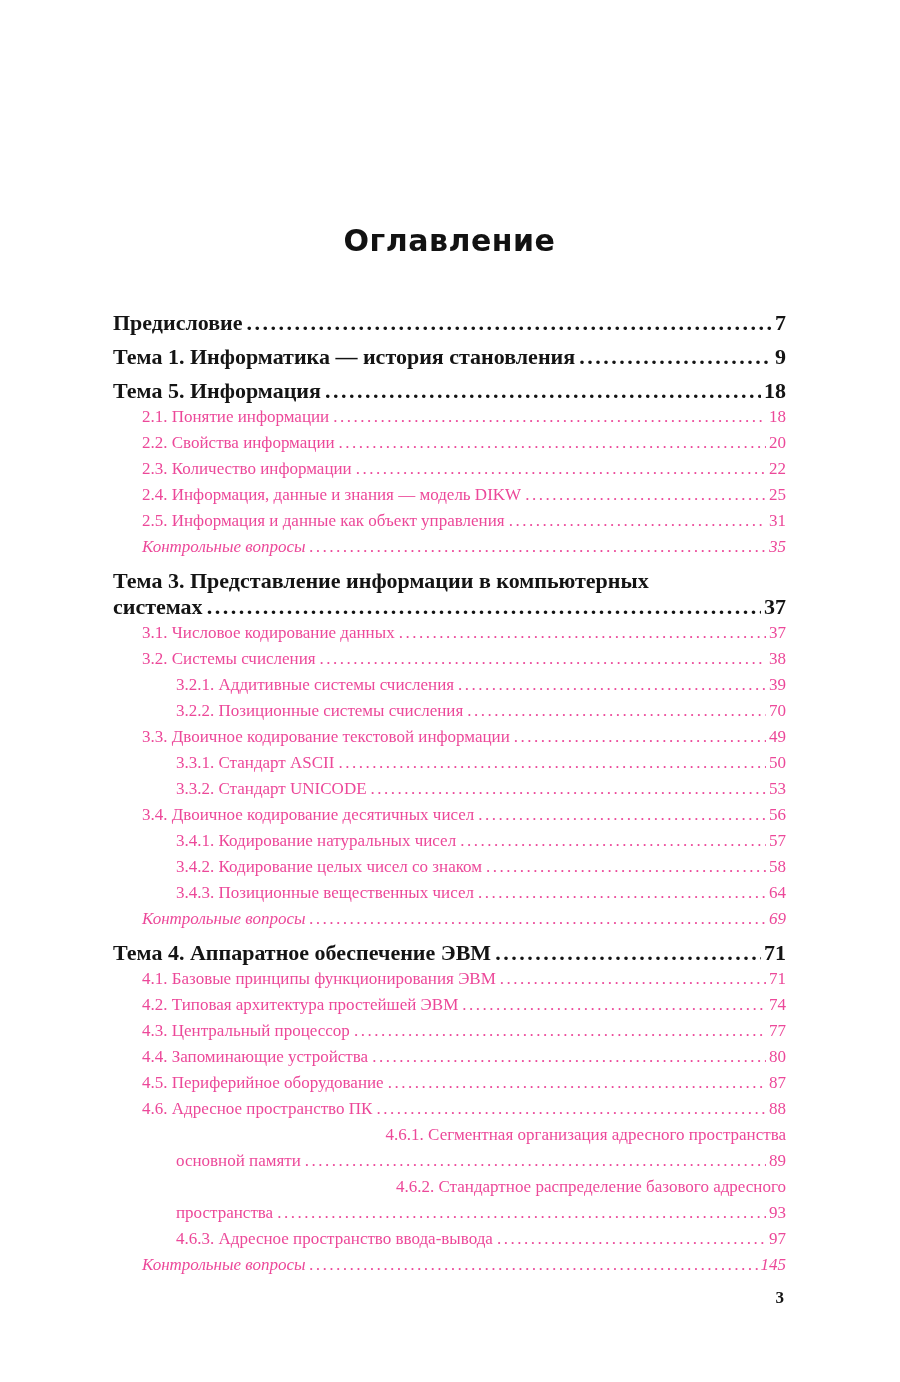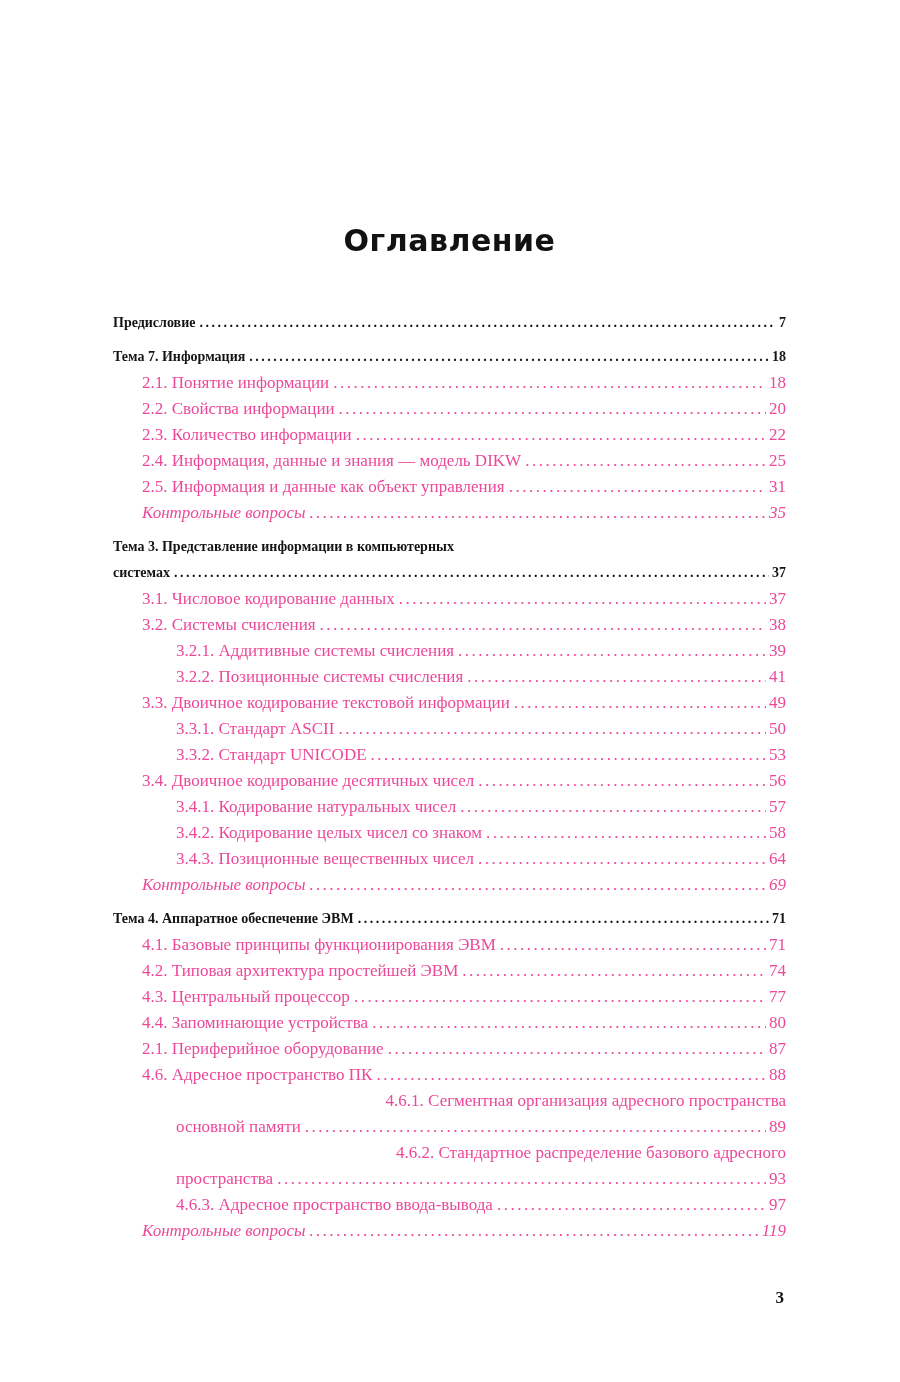--- a/index.html
+++ b/index.html
@@ -42,21 +42,21 @@
     overflow: hidden;
     white-space: nowrap;
     margin: 0 3px 0 4px;
     min-width: 12px;
   }
   .entry .dots::after {
     content: "..........................................................................................................................................................................................................";
     letter-spacing: 2.5px;
   }
   .entry .pagenum { white-space: nowrap; }
-  .entry.bold { font-weight: 700; font-size: 14px; margin-top: 8px; color: #141414; }
+  .entry.bold { font-weight: 700; font-size: 22px; margin-top: 8px; color: #141414; }
   .entry.italic { font-style: italic; }
   .indent-0 { padding-left: 0; }
   .indent-1 { padding-left: 29px; }
   .indent-2 { padding-left: 63px; text-align: right; }
   .footer-pagenum {
     position: absolute;
     top: 1272px;
     right: 116px;
     font-weight: 700;
     font-size: 17px;
@@ -71,21 +71,28 @@
   <div class="toc">
       <div class="entry bold indent-0">
         <div class="line">
           <span class="label">Предисловие</span>
           <span class="dots"></span>
           <span class="pagenum">7</span>
         </div>
       </div>
       <div class="entry bold indent-0">
         <div class="line">
-          <span class="label">Тема 7. Информация</span>
+          <span class="label">Тема 1. Информатика — история становления</span>
+          <span class="dots"></span>
+          <span class="pagenum">9</span>
+        </div>
+      </div>
+      <div class="entry bold indent-0">
+        <div class="line">
+          <span class="label">Тема 5. Информация</span>
           <span class="dots"></span>
           <span class="pagenum">18</span>
         </div>
       </div>
       <div class="entry normal indent-1">
         <div class="line">
           <span class="label">2.1. Понятие информации</span>
           <span class="dots"></span>
           <span class="pagenum">18</span>
         </div>
@@ -151,21 +158,21 @@
         <div class="line">
           <span class="label">3.2.1. Аддитивные системы счисления</span>
           <span class="dots"></span>
           <span class="pagenum">39</span>
         </div>
       </div>
       <div class="entry normal indent-2">
         <div class="line">
           <span class="label">3.2.2. Позиционные системы счисления</span>
           <span class="dots"></span>
-          <span class="pagenum">41</span>
+          <span class="pagenum">70</span>
         </div>
       </div>
       <div class="entry normal indent-1">
         <div class="line">
           <span class="label">3.3. Двоичное кодирование текстовой информации</span>
           <span class="dots"></span>
           <span class="pagenum">49</span>
         </div>
       </div>
       <div class="entry normal indent-2">
@@ -247,21 +254,21 @@
       </div>
       <div class="entry normal indent-1">
         <div class="line">
           <span class="label">4.4. Запоминающие устройства</span>
           <span class="dots"></span>
           <span class="pagenum">80</span>
         </div>
       </div>
       <div class="entry normal indent-1">
         <div class="line">
-          <span class="label">2.1. Периферийное оборудование</span>
+          <span class="label">4.5. Периферийное оборудование</span>
           <span class="dots"></span>
           <span class="pagenum">87</span>
         </div>
       </div>
       <div class="entry normal indent-1">
         <div class="line">
           <span class="label">4.6. Адресное пространство ПК</span>
           <span class="dots"></span>
           <span class="pagenum">88</span>
         </div>
@@ -286,18 +293,18 @@
         <div class="line">
           <span class="label">4.6.3. Адресное пространство ввода-вывода</span>
           <span class="dots"></span>
           <span class="pagenum">97</span>
         </div>
       </div>
       <div class="entry italic indent-1">
         <div class="line">
           <span class="label">Контрольные вопросы</span>
           <span class="dots"></span>
-          <span class="pagenum">119</span>
+          <span class="pagenum">145</span>
         </div>
       </div>
     </div>
   <div class="footer-pagenum">3</div>
 </div>
 
 </body></html>

